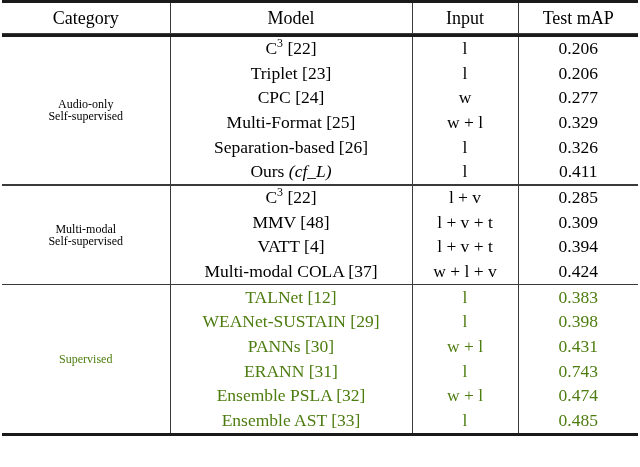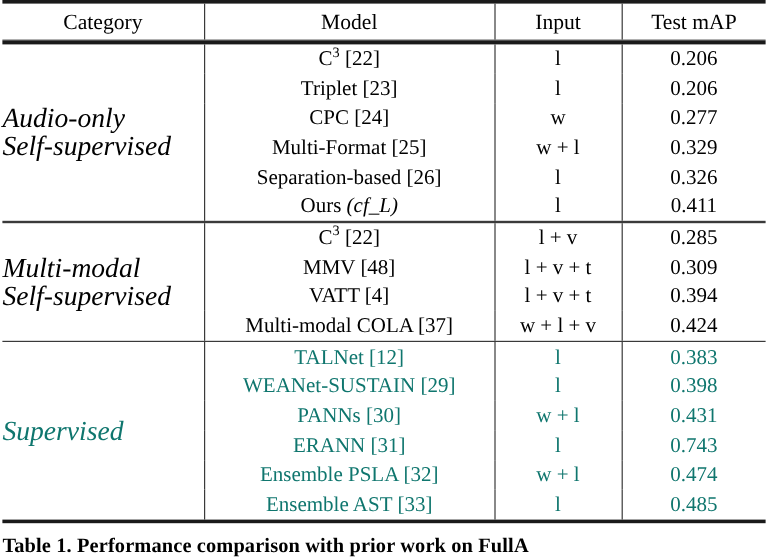--- a/index.html
+++ b/index.html
@@ -64,32 +64,32 @@
 
   .head-cell {
     text-align: center;
     font-size: 18px;
     font-weight: bold;
     height: 30px;
     white-space: nowrap;
   }
 
   .cat-cell {
-    font-size: 23px;
+    text-align: center;
+    font-size: 12px;
     line-height: 1.33;
     white-space: nowrap;
-    font-style: italic;
   }
 
   .bold { font-weight: bold; }
   .ital { font-style: italic; }
 
   .dim .cell,
   .dim.cat-cell,
-  td.dim { color: #0f766e; }
+  td.dim { color: #4d7c0f; }
 
   sup {
     font-size: 0.68em;
     vertical-align: super;
     line-height: 0;
   }
 
   .caption {
     position: absolute;
     left: 2px;
@@ -239,15 +239,14 @@
           <td class="cell vrule-l dim">0.485</td>
         </tr>
         <tr class="rule-row">
           <td colspan="4">
             <div class="botrule"></div>
           </td>
         </tr>
       </tbody>
   </table>
 
-  <div class="caption">Table 1. Performance comparison with prior work on FullA</div>
 
 </div>
 
 </body></html>

